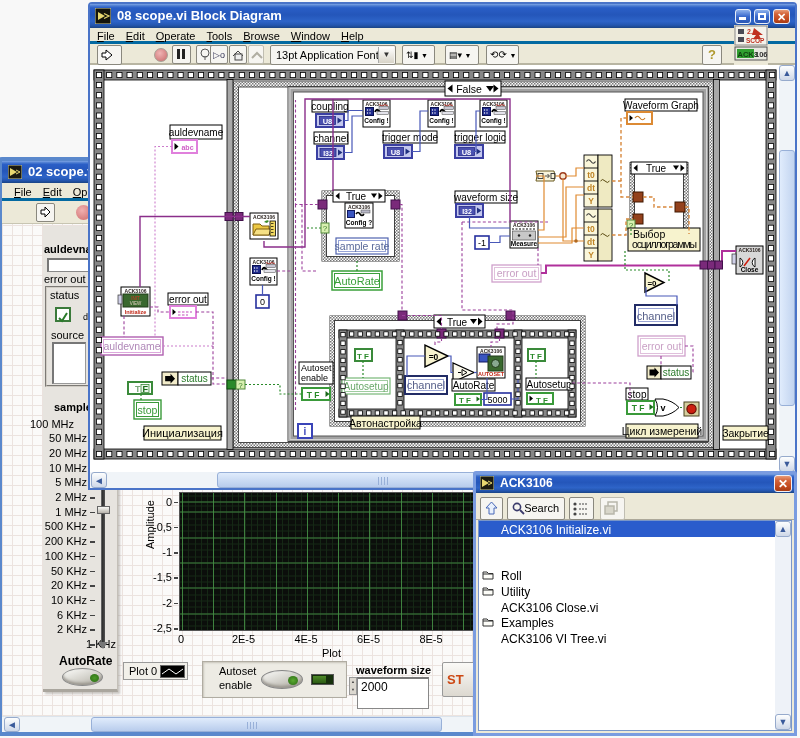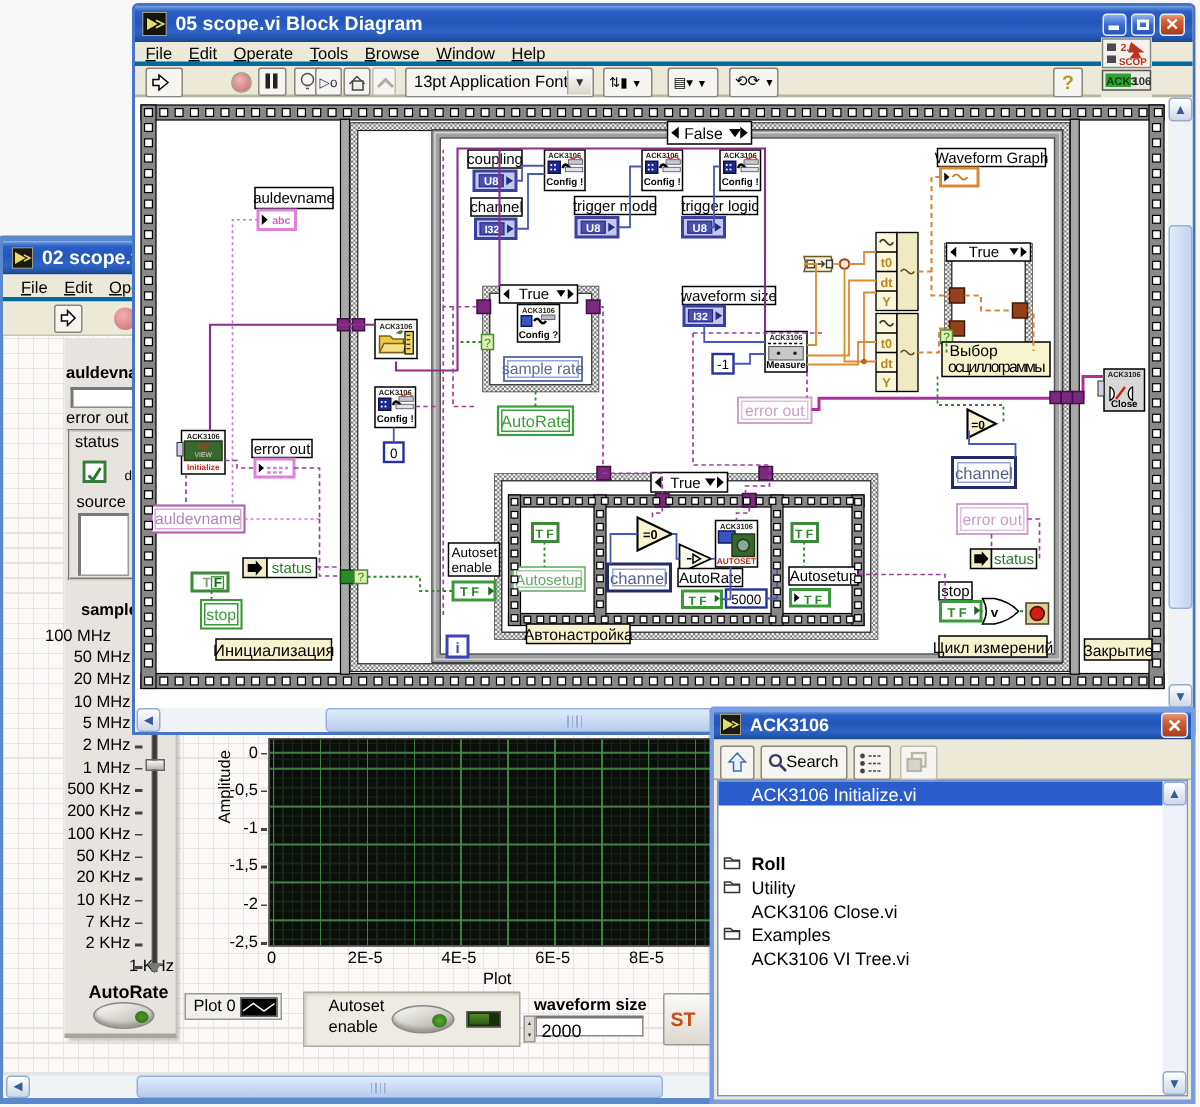--- a/index.html
+++ b/index.html
@@ -81,21 +81,21 @@
         <div style="position:absolute;left:20px;top:311.1px;width:65px;text-align:right;font-size:11px;">200 KHz</div>
         <div style="position:absolute;left:88px;top:317.1px;width:5px;height:1.5px;background:#444;"></div>
         <div style="position:absolute;left:20px;top:325.79999999999995px;width:65px;text-align:right;font-size:11px;">100 KHz</div>
         <div style="position:absolute;left:88px;top:331.79999999999995px;width:5px;height:1.5px;background:#444;"></div>
         <div style="position:absolute;left:20px;top:340.5px;width:65px;text-align:right;font-size:11px;">50 KHz</div>
         <div style="position:absolute;left:88px;top:346.5px;width:5px;height:1.5px;background:#444;"></div>
         <div style="position:absolute;left:20px;top:355.2px;width:65px;text-align:right;font-size:11px;">20 KHz</div>
         <div style="position:absolute;left:88px;top:361.2px;width:5px;height:1.5px;background:#444;"></div>
         <div style="position:absolute;left:20px;top:369.9px;width:65px;text-align:right;font-size:11px;">10 KHz</div>
         <div style="position:absolute;left:88px;top:375.9px;width:5px;height:1.5px;background:#444;"></div>
-        <div style="position:absolute;left:20px;top:384.6px;width:65px;text-align:right;font-size:11px;">7 KHz</div>
+        <div style="position:absolute;left:20px;top:384.6px;width:65px;text-align:right;font-size:11px;">6 KHz</div>
         <div style="position:absolute;left:88px;top:390.6px;width:5px;height:1.5px;background:#444;"></div>
         <div style="position:absolute;left:20px;top:399.29999999999995px;width:65px;text-align:right;font-size:11px;">2 KHz</div>
         <div style="position:absolute;left:88px;top:405.29999999999995px;width:5px;height:1.5px;background:#444;"></div>
         <div style="position:absolute;left:20px;top:414px;width:65px;text-align:right;font-size:11px;margin-left:29px;">1 KHz</div>
         <div style="position:absolute;left:88px;top:420px;width:5px;height:1.5px;background:#444;"></div>
       </div>
 
     <div style="position:absolute; left:99px; top:196px; width:4px; height:228px; background:linear-gradient(90deg,#777,#2e2e2e 40%,#555); "></div>
     <div style="position:absolute; left:95px; top:282px; width:13px; height:8px; background:linear-gradient(180deg,#f8f8f4,#b8b4ac); border:1px solid #666;"></div>
     <div style="position:absolute; left:96px; top:418px; width:0; height:0; border-left:5px solid transparent; border-right:5px solid transparent; border-top:7px solid #777;"></div>
@@ -148,21 +148,21 @@
     <div style="position:absolute; left:200px; top:437px; width:145px; height:37px; border:1px solid #b0aca2; background:#edebe4; box-shadow:inset 1px 1px 2px #c8c4ba;"></div>
     <div style="position:absolute; left:217px; top:440px; font-size:11px; line-height:14px;">Autoset<br>enable</div>
     <div style="position:absolute; left:259px; top:446px; width:42px; height:19px; border-radius:50%; background:linear-gradient(160deg,#fbfbf9,#c4c2ba 70%,#aaa8a0); border:1px solid #888; box-shadow:inset 0 -2px 3px #98948c;">
       <div style="position:absolute; right:4px; top:5px; width:10px; height:9px; background:radial-gradient(#5aaa30,#2a6a14); border-radius:50%;"></div>
     </div>
     <div style="position:absolute; left:309px; top:450px; width:23px; height:11px; background:#16300c; border:1px solid #555;">
       <div style="position:absolute; left:1px; top:1px; width:13px; height:7px; background:linear-gradient(180deg,#4e8a28,#2c5c14);"></div>
     </div>
     <div style="position:absolute; left:354px; top:440px; font-size:11px; font-weight:bold;">waveform size</div>
     <div style="position:absolute; left:347px; top:453px; width:8px; height:18px; background:#dcd8d0; border:1px solid #999; font-size:4px; color:#444; text-align:center; line-height:8px;">▲<br>▼</div>
-    <div style="position:absolute; left:355px; top:453px; width:72px; height:14px; background:#fff; border:1px solid #888; border-top:2px solid #777; font-size:12px; padding:1px 0 0 3px;">2000</div>
+    <div style="position:absolute; left:355px; top:453px; width:72px; height:32px; background:#fff; border:1px solid #888; border-top:2px solid #777; font-size:12px; padding:1px 0 0 3px;">2000</div>
     <div style="position:absolute; left:440px; top:438px; width:37px; height:35px; background:linear-gradient(180deg,#fbfaf7,#dcd8d0); border:1px solid #999; border-radius:2px; font-size:13px; font-weight:bold; color:#cc4814; padding:9px 0 0 4px;">ST</div>
   </div>
 
   <div style="position:absolute; left:0; right:0; bottom:0; height:16px; background:#f0f4f8; border-top:1px solid #dce4ec;">
     <div style="position:absolute;left:2px;top:0;width:16px;height:15px;background:linear-gradient(180deg,#fdfefe,#cfd8e8);border:1px solid #96aacc;border-radius:3px;color:#3a5a9a;font-size:10px;text-align:center;line-height:14px;font-weight:bold;">◄</div>
     <div style="position:absolute;left:89px;top:0;width:351px;height:15px;background:linear-gradient(180deg,#e0ecfc,#b8ccec);border:1px solid #98b0d8;border-radius:3px;">
       <div style="position:absolute;left:155px;top:4px;width:10px;height:7px;background:repeating-linear-gradient(90deg,#98b0d8 0 1px,transparent 1px 3px);"></div>
     </div>
   </div>
 </div>
@@ -207,21 +207,21 @@
           <rect x="4" y="1" width="9" height="9" fill="none" stroke="#b8b6aa" stroke-width="1.5"></rect>
           <rect x="1" y="5" width="9" height="8" fill="#d8d6ca" stroke="#b8b6aa" stroke-width="1.5"></rect>
         </svg>
     </div>
   </div>
   <div style="position:absolute; top:46px; left:2px; right:2px; bottom:2px; background:#fff; border:1px solid #7a96c8;">
     <div id="acklist" style="position:absolute; inset:0 16px 0 0; font-size:12px; color:#000;">
         <div style="position:absolute;left:0;top:0px;height:15.65px;background:#2a5ccc;color:#fff;right:-16px;">
           <span style="position:absolute;left:22px;top:1.5px;">ACK3106 Initialize.vi</span>
         </div>
-        <div style="position:absolute;left:0;top:46.95px;height:15.65px;right:0;font-weight:bold;">
+        <div style="position:absolute;left:0;top:46.95px;height:15.65px;right:0;">
           <svg width="12" height="10" style="position:absolute;left:3px;top:2px;">
             <path d="M1 2 h4 l1.5 1.5 H11 V9 H1 Z" fill="#fdfdf8" stroke="#333"></path>
             <path d="M1 4 h10" stroke="#333"></path>
           </svg>
           <span style="position:absolute;left:22px;top:1.5px;">Roll</span>
         </div>
         <div style="position:absolute;left:0;top:62.6px;height:15.65px;right:0;">
           <svg width="12" height="10" style="position:absolute;left:3px;top:2px;">
             <path d="M1 2 h4 l1.5 1.5 H11 V9 H1 Z" fill="#fdfdf8" stroke="#333"></path>
             <path d="M1 4 h10" stroke="#333"></path>
@@ -250,21 +250,21 @@
 </div>
 
 <div class="win" id="bd" style="left:88px; top:2px; width:709px; height:488px; z-index:2;
   border:2px solid #4a74c8; border-radius:4px 4px 0 0; background:#ece9d8;">
   <div class="tbar" style="height:24px; font-size:13px; line-height:24px;">
     <svg style="position:absolute;left:5px;top:4px" width="16" height="16">
       <rect x="0" y="0" width="16" height="16" fill="#14140c" stroke="#d0d0a0"></rect>
       <path d="M3 4 L10 8 L3 12 Z" fill="#e8d870"></path>
       <path d="M9 5.5 L14 8 L9 10.5" stroke="#e8d870" fill="none" stroke-width="1.2"></path>
     </svg>
-    <span style="position:absolute;left:27px;top:0">05 scope.vi Block Diagram</span>
+    <span style="position:absolute;left:27px;top:0">08 scope.vi Block Diagram</span>
     <div style="position:absolute; right:44px; top:5px; width:16px; height:15px; border-radius:3px; border:1px solid #e8eef8;
       background:linear-gradient(180deg,#8fb2ec 0%,#3a6ace 50%,#2a55b4 100%);">
         <div style="position:absolute;left:3px;bottom:3px;width:7px;height:3px;background:#fff;"></div>
       </div>
     <div style="position:absolute; right:25px; top:5px; width:16px; height:15px; border-radius:3px; border:1px solid #e8eef8;
       background:linear-gradient(180deg,#8fb2ec 0%,#3a6ace 50%,#2a55b4 100%);">
         <div style="position:absolute;left:3px;top:3px;width:8px;height:7px;border:2px solid #fff;"></div>
       </div>
     <div style="position:absolute; right:5px; top:5px; width:17px; height:15px; border-radius:3px; border:1px solid #e8eef8;
       background:linear-gradient(180deg,#e89b77 0%,#d4643a 30%,#c24a20 70%,#a83c14 100%);

